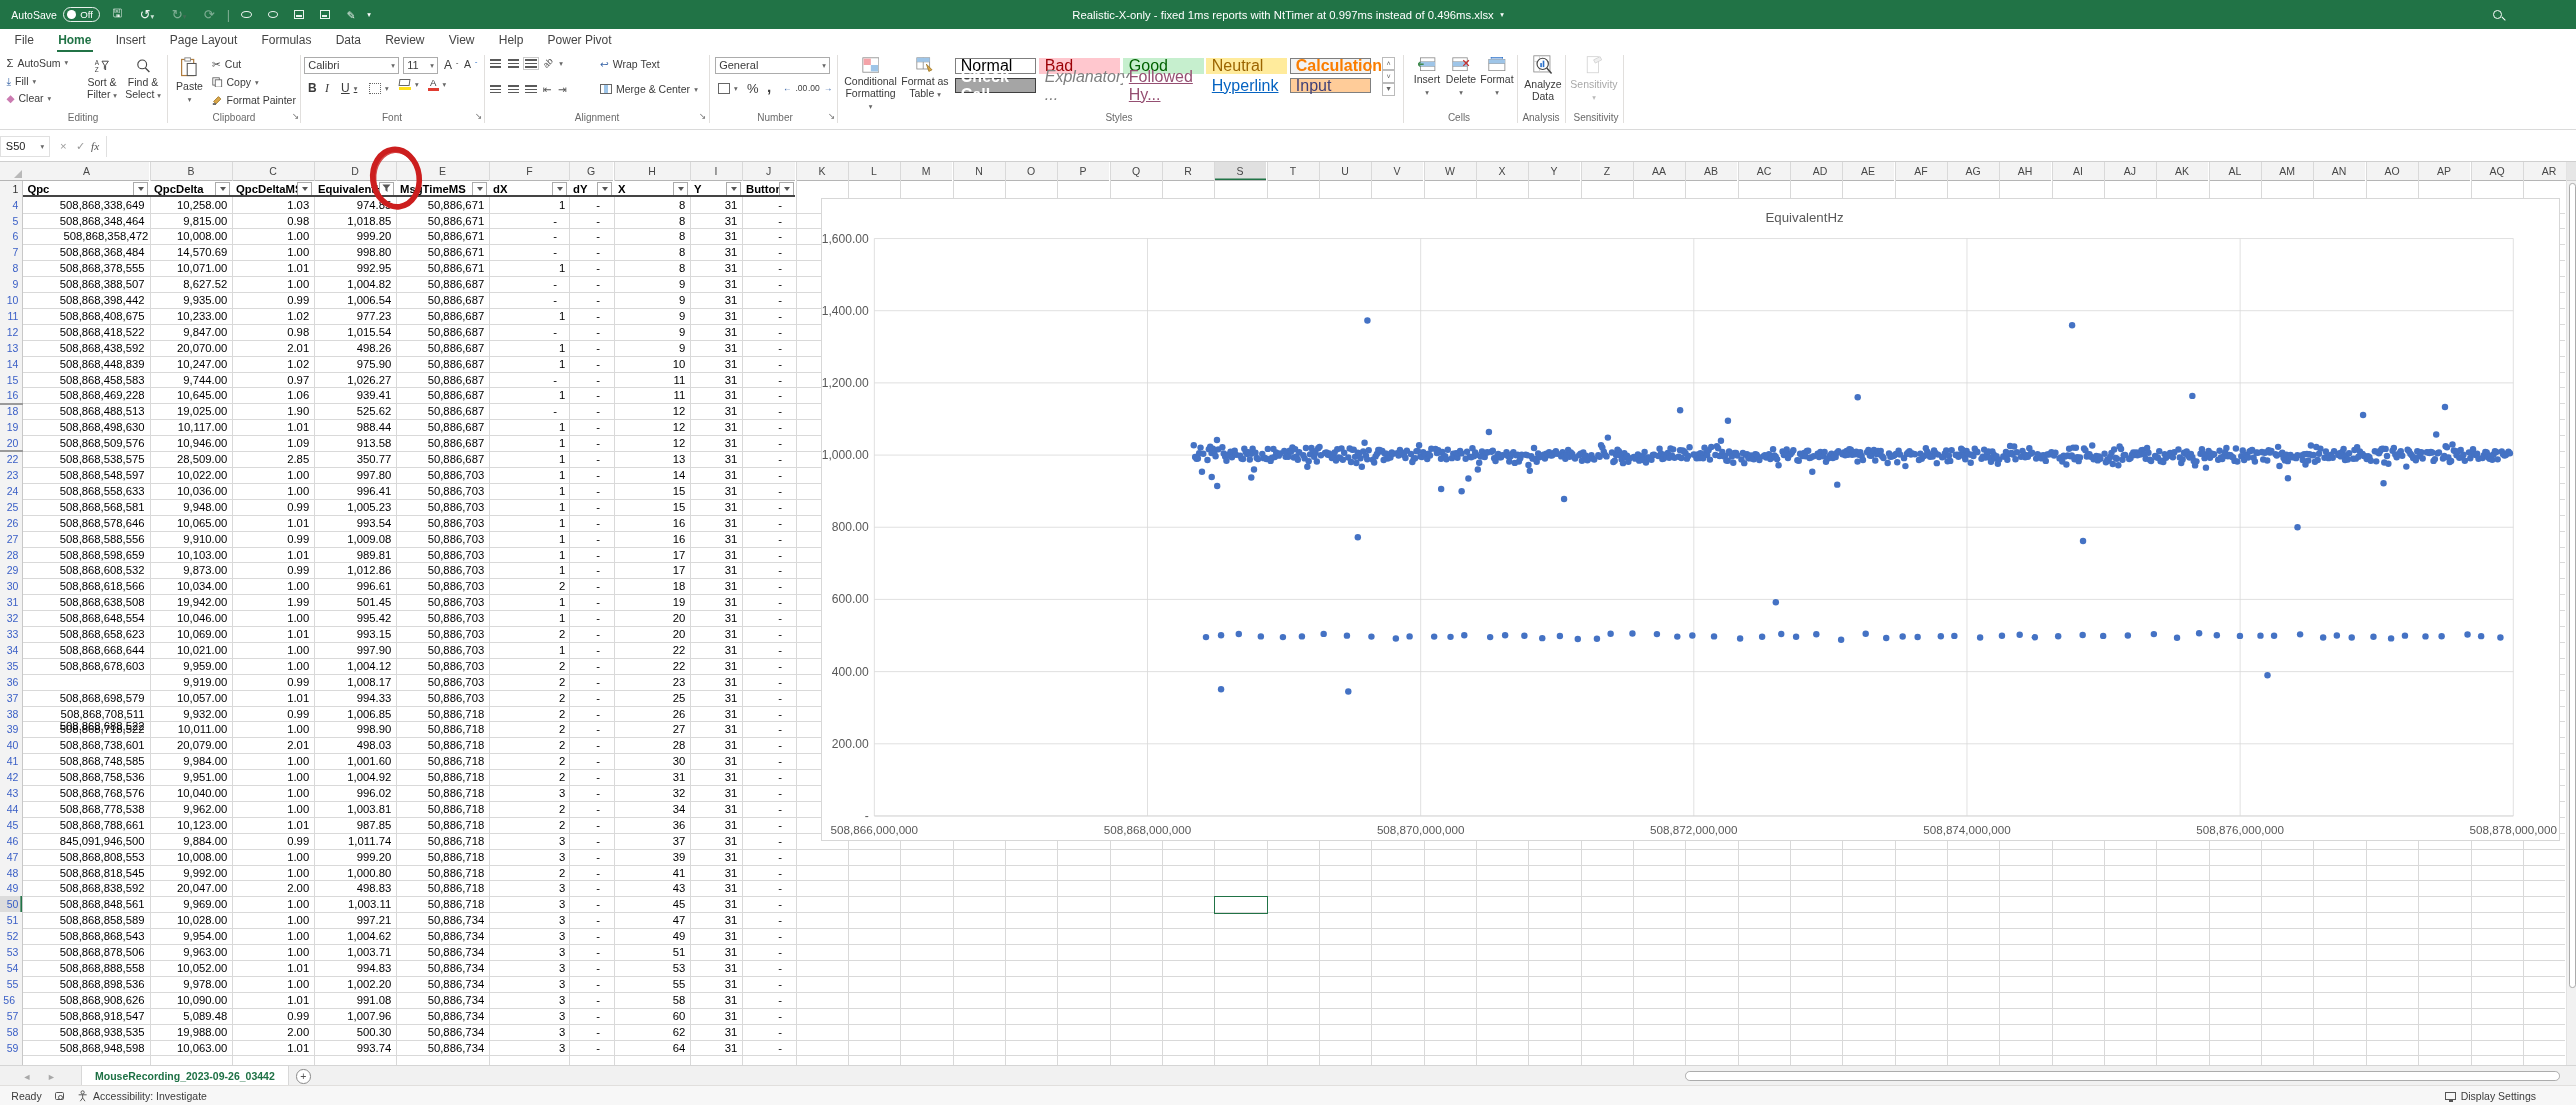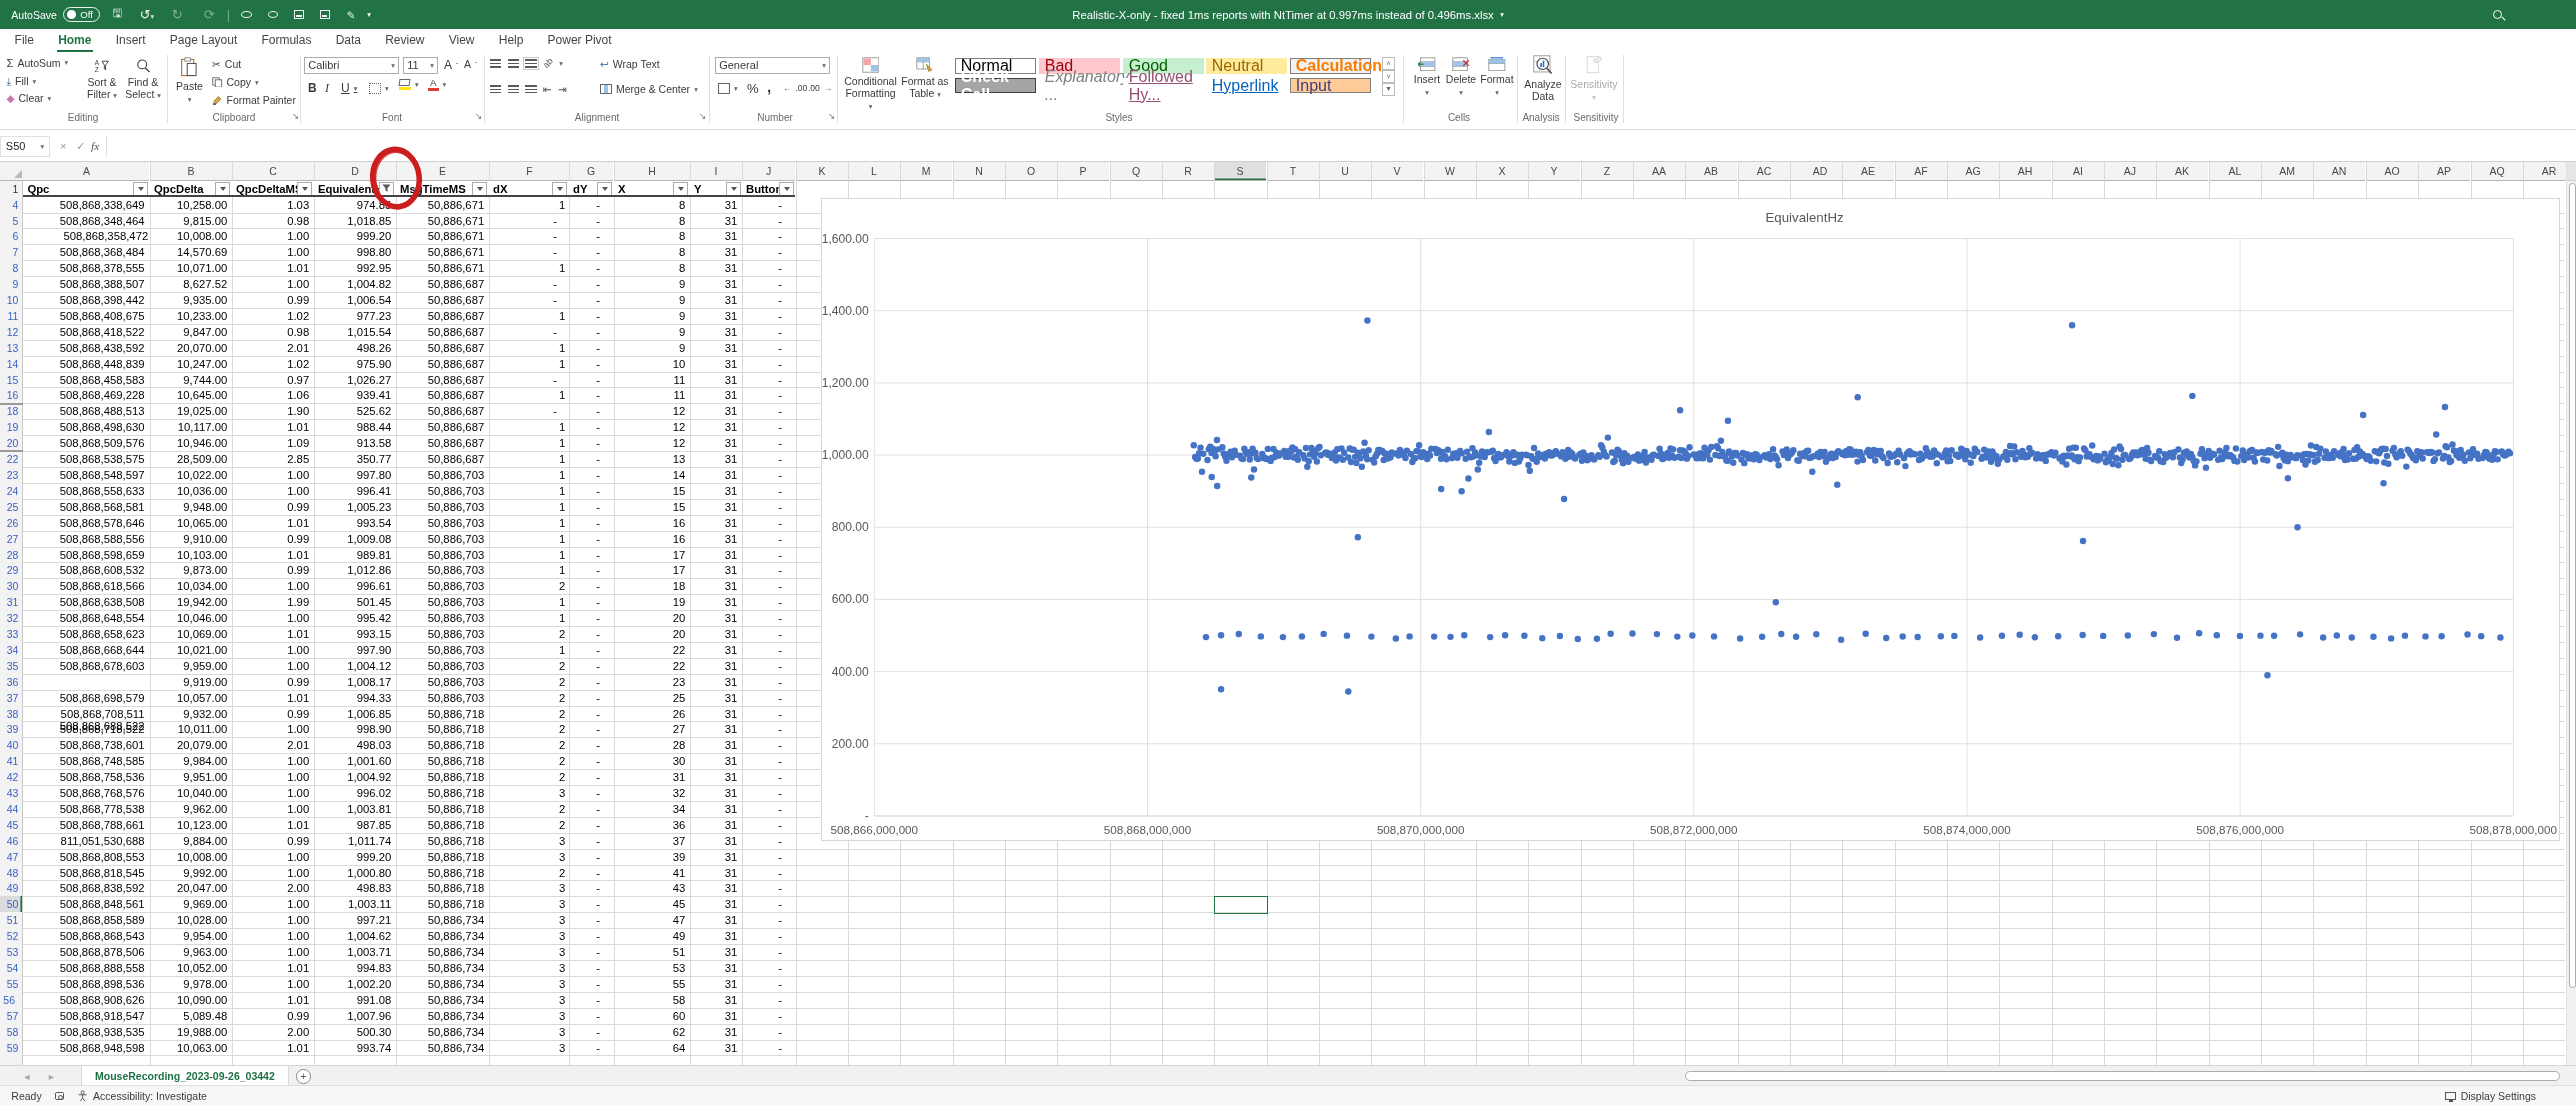--- a/index.html
+++ b/index.html
@@ -1017,21 +1017,21 @@
     <div class="cell" style="left: 150px; top: 655px; width: 82px; height: 16px;">10,123.00</div>
     <div class="cell" style="left: 232px; top: 655px; width: 82px; height: 16px;">1.01</div>
     <div class="cell" style="left: 314px; top: 655px; width: 82px; height: 16px;">987.85</div>
     <div class="cell" style="left: 396px; top: 655px; width: 93px; height: 16px;">50,886,718</div>
     <div class="cell" style="left: 489px; top: 655px; width: 81px; height: 16px;">2</div>
     <div class="cell dash" style="left: 569px; top: 655px; width: 44px; height: 16px;">-</div>
     <div class="cell" style="left: 614px; top: 655px; width: 76px; height: 16px;">36</div>
     <div class="cell" style="left: 690px; top: 655px; width: 52px; height: 16px;">31</div>
     <div class="cell dash" style="left: 742px; top: 655px; width: 53px; height: 16px;">-</div>
     <div class="rownum" style="top: 671px; height: 16px;">46</div>
-    <div class="cell" style="left: 23.4px; top: 671px; width: 126px; height: 16px;">811,051,530,688</div>
+    <div class="cell" style="left: 23.4px; top: 671px; width: 126px; height: 16px;">845,091,946,500</div>
     <div class="cell" style="left: 150px; top: 671px; width: 82px; height: 16px;">9,884.00</div>
     <div class="cell" style="left: 232px; top: 671px; width: 82px; height: 16px;">0.99</div>
     <div class="cell" style="left: 314px; top: 671px; width: 82px; height: 16px;">1,011.74</div>
     <div class="cell" style="left: 396px; top: 671px; width: 93px; height: 16px;">50,886,718</div>
     <div class="cell" style="left: 489px; top: 671px; width: 81px; height: 16px;">3</div>
     <div class="cell dash" style="left: 569px; top: 671px; width: 44px; height: 16px;">-</div>
     <div class="cell" style="left: 614px; top: 671px; width: 76px; height: 16px;">37</div>
     <div class="cell" style="left: 690px; top: 671px; width: 52px; height: 16px;">31</div>
     <div class="cell dash" style="left: 742px; top: 671px; width: 53px; height: 16px;">-</div>
     <div class="rownum" style="top: 687px; height: 16px;">47</div>

